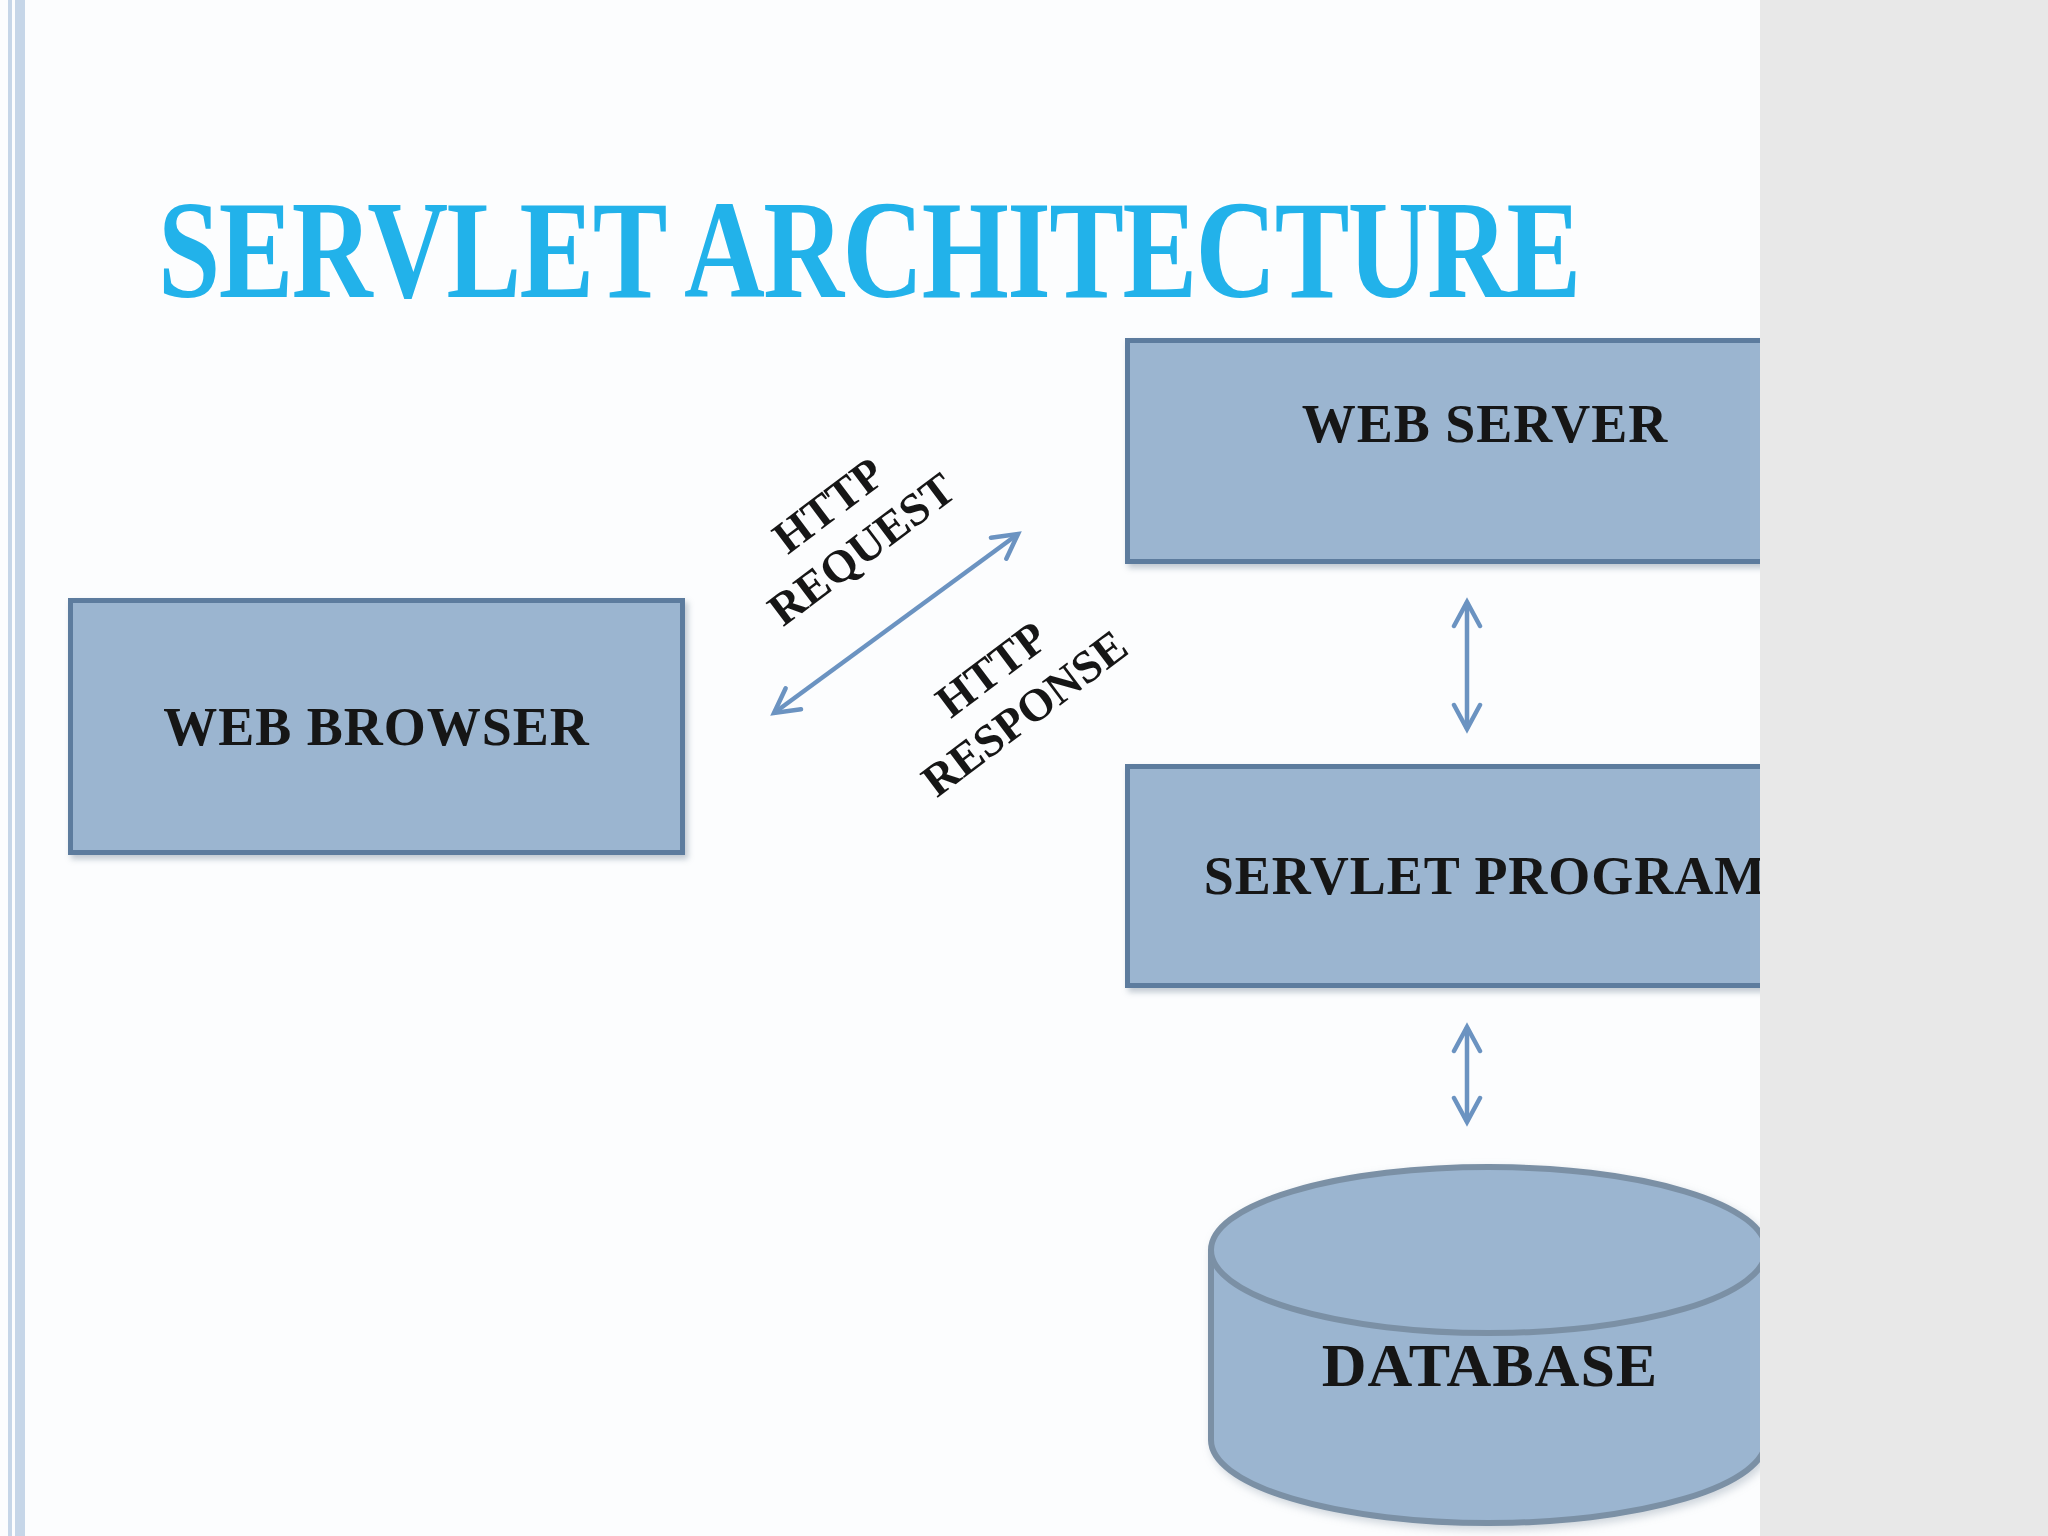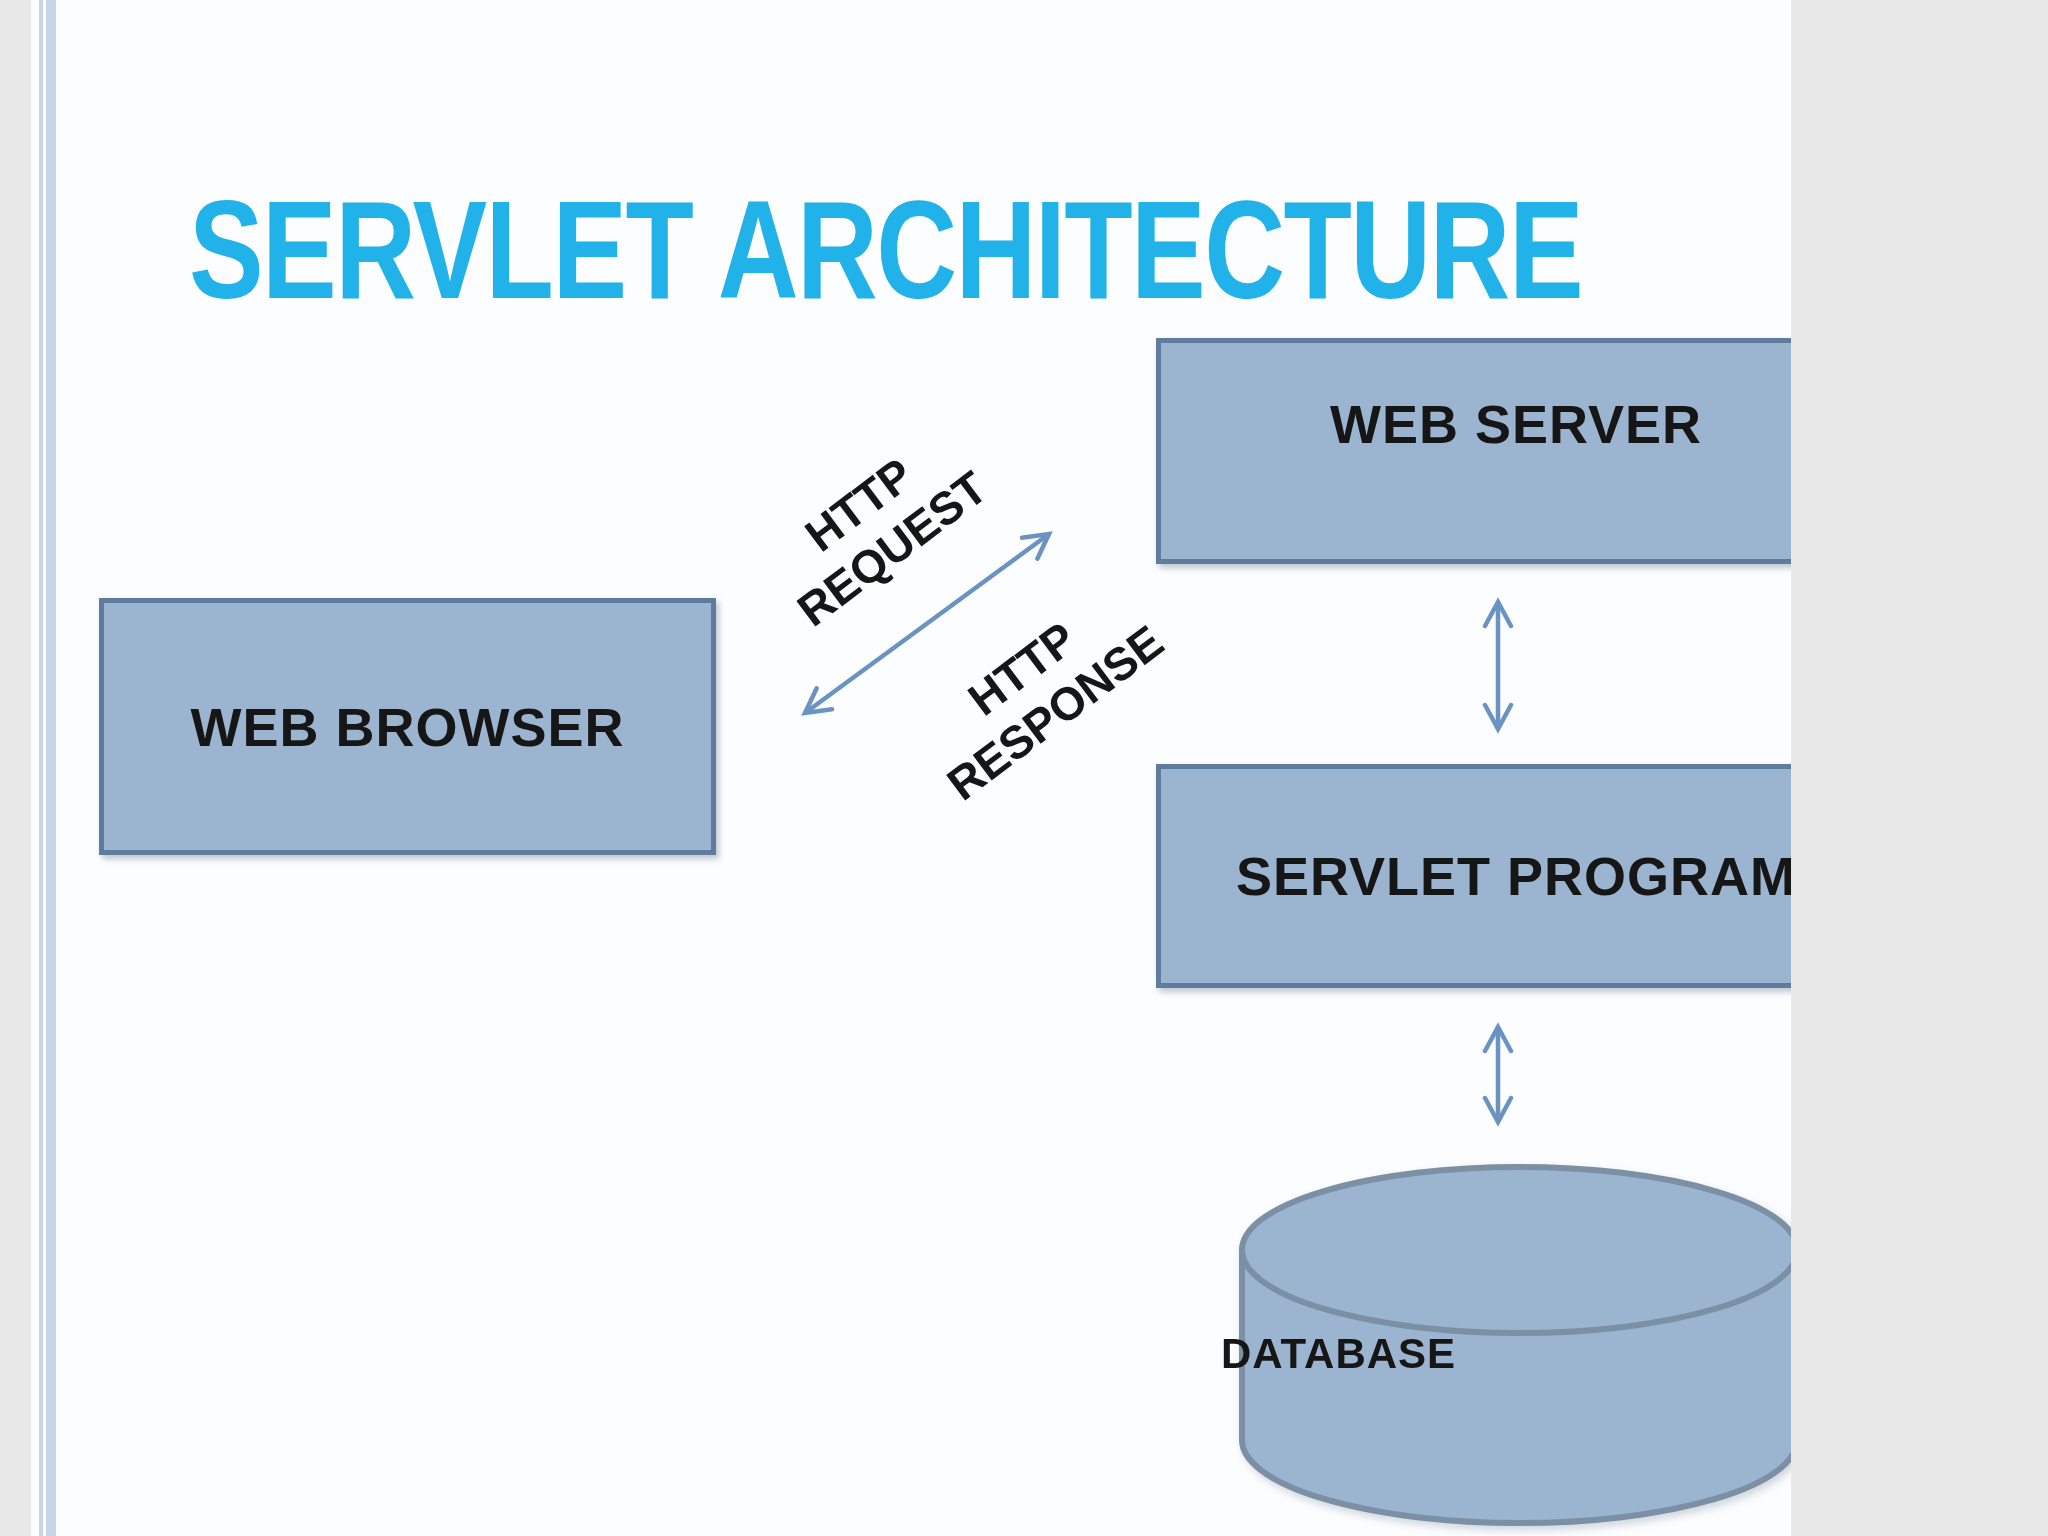--- a/index.html
+++ b/index.html
@@ -1,22 +1,21 @@
 <!DOCTYPE html>
 <html style="--c-title: #22b2ea; --c-label-text: #161616; --c-shape-fill: #9bb5d0; --c-shape-border: #5d7c9e; --c-cylinder-stroke: #7b90a5; --c-arrow: #6b93c1; --c-accent-circle: #8fafcf; --c-frame-stripe-light: #c6d6e8; --c-frame-stripe-dark: #b5c6d7; --c-background: #fcfdfe;"><head>
 <meta charset="utf-8">
 <style>
   html,body{margin:0;padding:0;background:#e8e8e8;}
   .slide{
     position:relative;
     width:1760px;height:1536px;
     background:var(--c-background,#fcfdfe);
     overflow:hidden;
-    font-family:Liberation Sans, sans-serif;
-    margin-left:31px;
+    font-family:Liberation Serif, serif;
   }
 
   
   .stripe{position:absolute;top:0;height:1536px;}
   .stripe.l1{left:8px;width:4px;background:var(--c-frame-stripe-light,#c6d6e8);}
   .stripe.l2{left:15px;width:10px;background:var(--c-frame-stripe-light,#c6d6e8);}
   .stripe.r1{left:1959px;width:12px;background:#cfdbe7;}
   .stripe.r2{left:1978px;width:17px;background:#dce6ee;}
   .stripe.r3{left:1995px;width:4px;background:var(--c-frame-stripe-dark,#b5c6d7);}
   .stripe.r4{left:1999px;width:49px;background:#d3dee9;}
@@ -54,21 +53,21 @@
     position:absolute;width:340px;text-align:center;
     font-weight:bold;font-size:46px;line-height:1.2;
     color:var(--c-label-text,#161616);
     transform:rotate(-37deg);
   }
   .arrow-label.request{left:675px;top:472px;}
   .arrow-label.response{left:838px;top:636px;}
 
   .db-label{
     position:absolute;left:1190px;top:1330px;width:600px;
-    font-weight:bold;font-size:42px;letter-spacing:1px;
+    text-align:center;font-weight:bold;font-size:62px;letter-spacing:1px;
     color:var(--c-label-text,#161616);
   }
 </style>
 </head>
 <body>
 
 <div class="slide">
 
   <div class="stripe l1"></div>
   <div class="stripe l2"></div>

